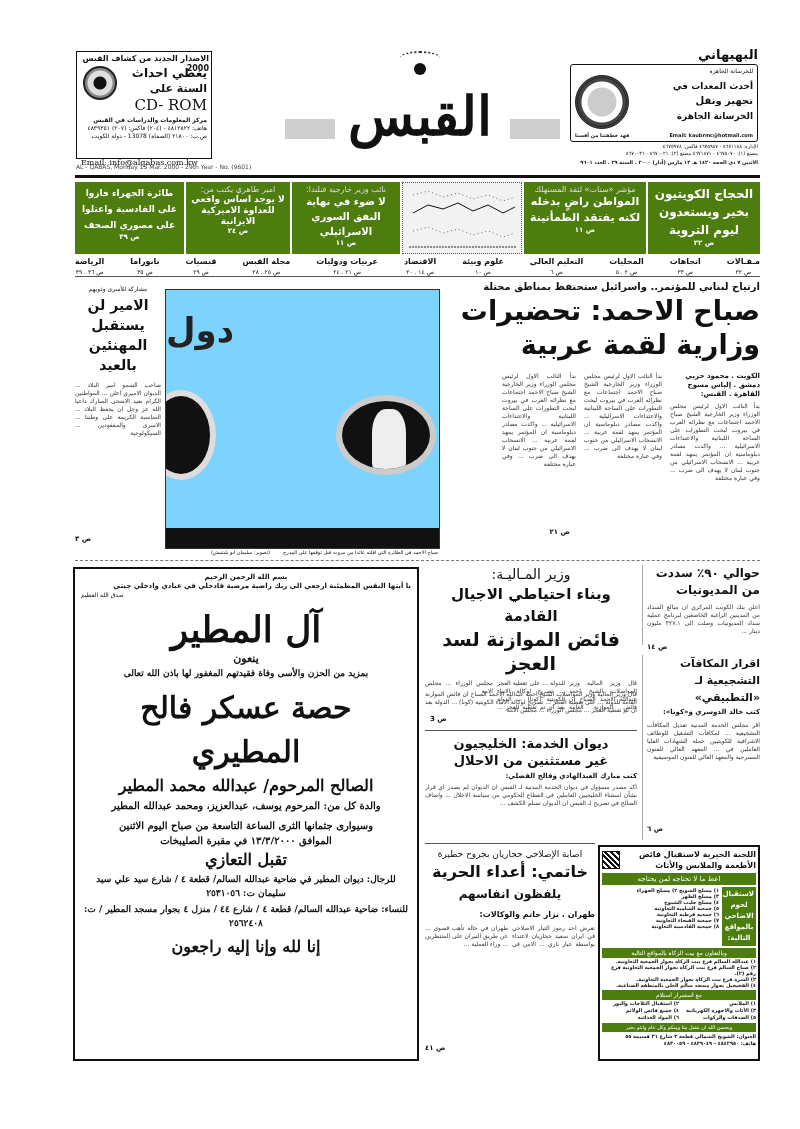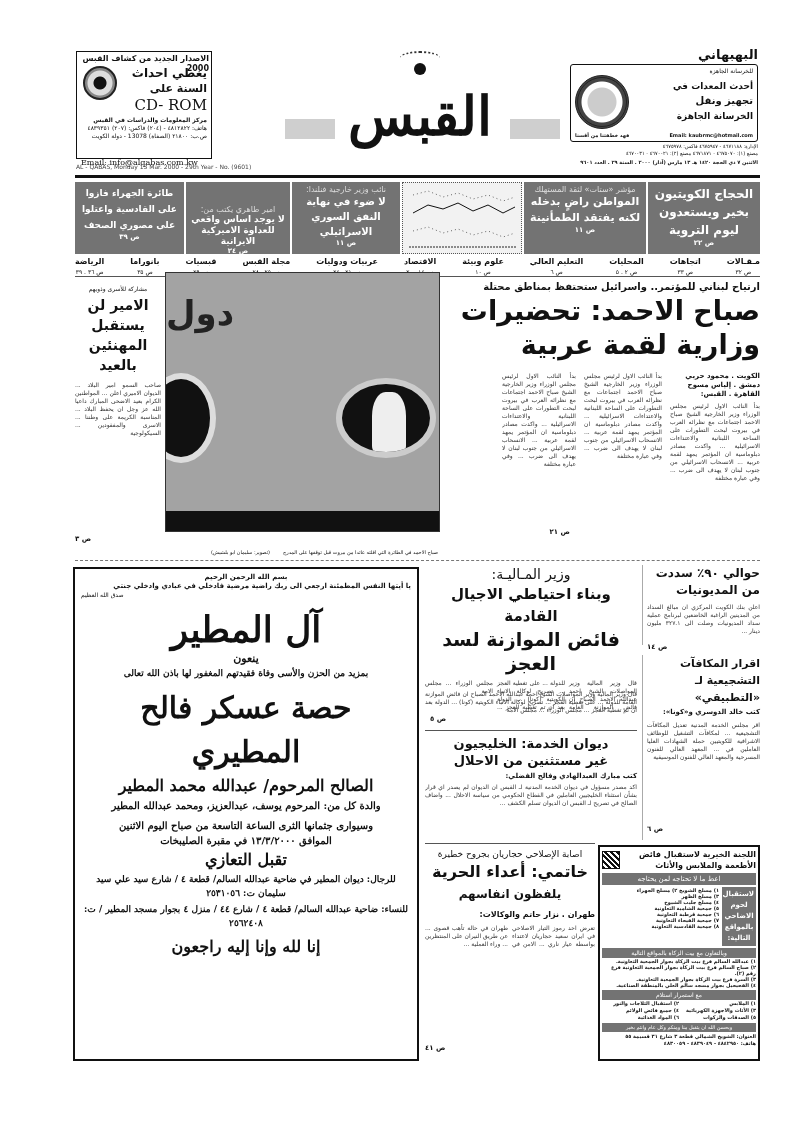--- a/index.html
+++ b/index.html
@@ -5,21 +5,21 @@
   * { box-sizing: border-box; margin: 0; padding: 0; }
   body { width: 800px; height: 1129px; background: #fff; font-family: "DejaVu Sans", sans-serif; color: #111; position: relative; overflow: hidden; }
   .abs { position: absolute; }
   .rtl { direction: rtl; text-align: right; }
   .center { text-align: center; }
   .bold { font-weight: bold; }
   .serif { font-family: "DejaVu Serif", serif; }
   .tiny { font-size: 6px; line-height: 8px; }
   .small { font-size: 7px; line-height: 9px; }
   .box { border: 1px solid #111; }
-  .dark { background: #737373; color: #fff; }
+  .dark { background: #4d7c0f; color: #fff; }
   .gray { background: #cfcfcf; }
   .rule { background: #111; height: 2px; }
   .txtblk { font-size: 6px; line-height: 8px; color: #333; overflow: hidden; direction: rtl; text-align: justify; }
   .pageref { font-size: 7px; font-weight: bold; }
   .teaser { font-size: 12px; line-height: 18px; font-weight: bold; direction: rtl; text-align: center; }
   .teaser-kicker { font-size: 8px; direction: rtl; text-align: center; }
   .nav-item { text-align: center; font-size: 8px; font-weight: bold; line-height: 10px; }
   .nav-item .pg { font-size: 6px; font-weight: normal; display:block; }
 </style>
 </head>
@@ -86,21 +86,21 @@
       <polyline points="10,48 25,44 40,50 55,46 70,52 85,48 100,54 112,50" fill="none" stroke="#666" stroke-width="1" stroke-dasharray="1,3"></polyline>
       <line x1="6" y1="64" x2="114" y2="64" stroke="#222" stroke-width="1" stroke-dasharray="2,1"></line>
     </svg>
   </div>
   <div class="abs dark" style="right:360px;top:0;width:108px;height:72px;padding:3px;">
     <div class="teaser-kicker" style="color:#ddd;">نائب وزير خارجية فنلندا:</div>
     <div class="teaser" style="color:#fff;font-size:10px;line-height:15px;">لا ضوء في نهاية النفق السوري الاسرائيلي</div>
     <div class="pageref center" style="color:#fff;">ص ١١</div>
   </div>
   <div class="abs dark" style="right:470px;top:0;width:104px;height:72px;padding:3px;">
-    <div class="teaser-kicker" style="color:#ddd;margin-top:20px;">امير طاهري يكتب من:</div>
+    <div class="teaser-kicker" style="color:#ddd;">امير طاهري يكتب من:</div>
     <div class="teaser" style="color:#fff;font-size:9px;line-height:11px;">لا يوجد اساس واقعي للعداوة الاميركية الايرانية</div>
     <div class="pageref center" style="color:#fff;">ص ٢٤</div>
   </div>
   <div class="abs dark" style="right:576px;top:0;width:109px;height:72px;padding:3px;">
     <div class="teaser" style="color:#fff;font-size:9px;line-height:16px;">طائرة الجهراء فازوا على القادسية واعتلوا على مصوري الصحف</div>
     <div class="pageref center" style="color:#fff;">ص ٣٩</div>
   </div>
 </div>
 
 <div class="abs" style="left:75px;top:257px;width:685px;height:20px;display:flex;flex-direction:row-reverse;justify-content:space-between;border-bottom:1px solid #555;">
@@ -125,21 +125,21 @@
     <div>الكويت . محمود حربي</div>
     <div>دمشق . إلياس مسوح</div>
     <div>القاهرة . القبس:</div>
   </div>
   <div class="abs txtblk" style="right:0;top:122px;width:90px;height:140px;">بدأ النائب الاول لرئيس مجلس الوزراء وزير الخارجية الشيخ صباح الاحمد اجتماعات مع نظرائه العرب في بيروت لبحث التطورات على الساحة اللبنانية والاعتداءات الاسرائيلية ... واكدت مصادر دبلوماسية ان المؤتمر يمهد لقمة عربية ... الانسحاب الاسرائيلي من جنوب لبنان لا يهدف الى ضرب ... وفي عبارة مختلفة</div>
   <div class="abs txtblk" style="right:98px;top:92px;width:78px;height:170px;">بدأ النائب الاول لرئيس مجلس الوزراء وزير الخارجية الشيخ صباح الاحمد اجتماعات مع نظرائه العرب في بيروت لبحث التطورات على الساحة اللبنانية والاعتداءات الاسرائيلية ... واكدت مصادر دبلوماسية ان المؤتمر يمهد لقمة عربية ... الانسحاب الاسرائيلي من جنوب لبنان لا يهدف الى ضرب ... وفي عبارة مختلفة</div>
   <div class="abs txtblk" style="right:184px;top:92px;width:74px;height:150px;">بدأ النائب الاول لرئيس مجلس الوزراء وزير الخارجية الشيخ صباح الاحمد اجتماعات مع نظرائه العرب في بيروت لبحث التطورات على الساحة اللبنانية والاعتداءات الاسرائيلية ... واكدت مصادر دبلوماسية ان المؤتمر يمهد لقمة عربية ... الانسحاب الاسرائيلي من جنوب لبنان لا يهدف الى ضرب ... وفي عبارة مختلفة</div>
   <div class="abs pageref" style="right:190px;top:248px;">ص ٢١</div>
 </div>
 
-<div class="abs" style="left:165px;top:272px;width:275px;height:260px;border:1px solid #333;background:#a3a3a3;overflow:hidden;">
+<div class="abs" style="left:165px;top:289px;width:275px;height:260px;border:1px solid #333;background:#7dd3fc;overflow:hidden;">
   <div class="abs bold" style="left:0;top:20px;font-size:34px;color:#222;">دول</div>
   <div class="abs" style="left:-20px;top:100px;width:70px;height:90px;border-radius:50%;background:#111;border:6px solid #ddd;"></div>
   <div class="abs" style="left:170px;top:105px;width:100px;height:80px;border-radius:50%;background:#111;border:6px solid #ccc;overflow:hidden;">
     <div style="position:absolute;left:30px;top:8px;width:34px;height:60px;background:#eee;border-radius:40% 40% 10% 10%;"></div>
   </div>
   <div class="abs" style="left:0;top:238px;width:275px;height:22px;background:#111;"></div>
 </div>
 <div class="abs rtl tiny" style="left:280px;top:548px;width:158px;font-size:5px;">صباح الاحمد في الطائرة التي اقلته عائدا من بيروت قبل توقفها على المدرج</div>
 <div class="abs rtl tiny" style="left:170px;top:548px;width:100px;font-size:5px;">(تصوير: سليمان ابو بلشيش)</div>
 
@@ -170,21 +170,21 @@
   <div class="center bold serif" style="direction:rtl;font-size:16px;line-height:26px;margin-top:4px;">إنا لله وإنا إليه راجعون</div>
 </div>
 
 <div class="abs" style="left:425px;top:565px;width:212px;height:125px;">
   <div class="center" style="direction:rtl;font-size:14px;line-height:18px;">وزير المـاليـة:</div>
   <div class="center bold" style="direction:rtl;font-size:15px;line-height:22px;">وبناء احتياطي الاجيال القادمة</div>
   <div class="center bold" style="direction:rtl;font-size:19px;line-height:24px;">فائض الموازنة لسد العجز</div>
   <div class="txtblk" style="height:56px;margin-top:4px;column-count:3;column-gap:4px;">قال وزير المالية وزير المواصلات الشيخ احمد عبدالله الاحمد الصباح ان فائض الموازنة العامة للدولة ... على تغطية العجز ... تصريح لوكالة الانباء الكويتية (كونا) ... الدولة بعد ان تم تغطية العجز ... مجلس الوزراء ... مجلس الامة</div>
 </div>
 <div class="abs txtblk" style="left:425px;top:690px;width:212px;height:24px;">قال وزير المالية وزير المواصلات الشيخ احمد عبدالله الاحمد الصباح ان فائض الموازنة العامة للدولة ... على تغطية العجز ... تصريح لوكالة الانباء الكويتية (كونا) ... الدولة بعد ان تم تغطية العجز ... مجلس الوزراء ... مجلس الامة</div>
-<div class="abs pageref" style="left:430px;top:715px;">ص ٥</div>
+<div class="abs pageref" style="left:430px;top:715px;">ص 3</div>
 
 <div class="abs" style="left:642px;top:565px;width:118px;height:80px;border-left:1px solid #aaa;padding-left:4px;">
   <div class="rtl bold" style="font-size:12px;line-height:17px;">حوالي ٩٠٪ سددت من المديونيات</div>
   <div class="txtblk" style="height:40px;margin-top:4px;">اعلن بنك الكويت المركزي ان مبالغ السداد من المدينين الراغبة الخاضعين لبرنامج عملية سداد المديونيات وصلت الى ٣٢٧.١ مليون دينار ...</div>
   <div class="pageref">ص ١٤</div>
 </div>
 
 <div class="abs" style="left:642px;top:655px;width:118px;height:185px;border-left:1px solid #aaa;padding-left:4px;">
   <div class="rtl bold" style="font-size:11px;line-height:17px;">اقرار المكافآت التشجيعية لـ «التطبيقي»</div>
   <div class="rtl bold small" style="margin-top:2px;">كتب خالد الدوسري و«كونا»:</div>

